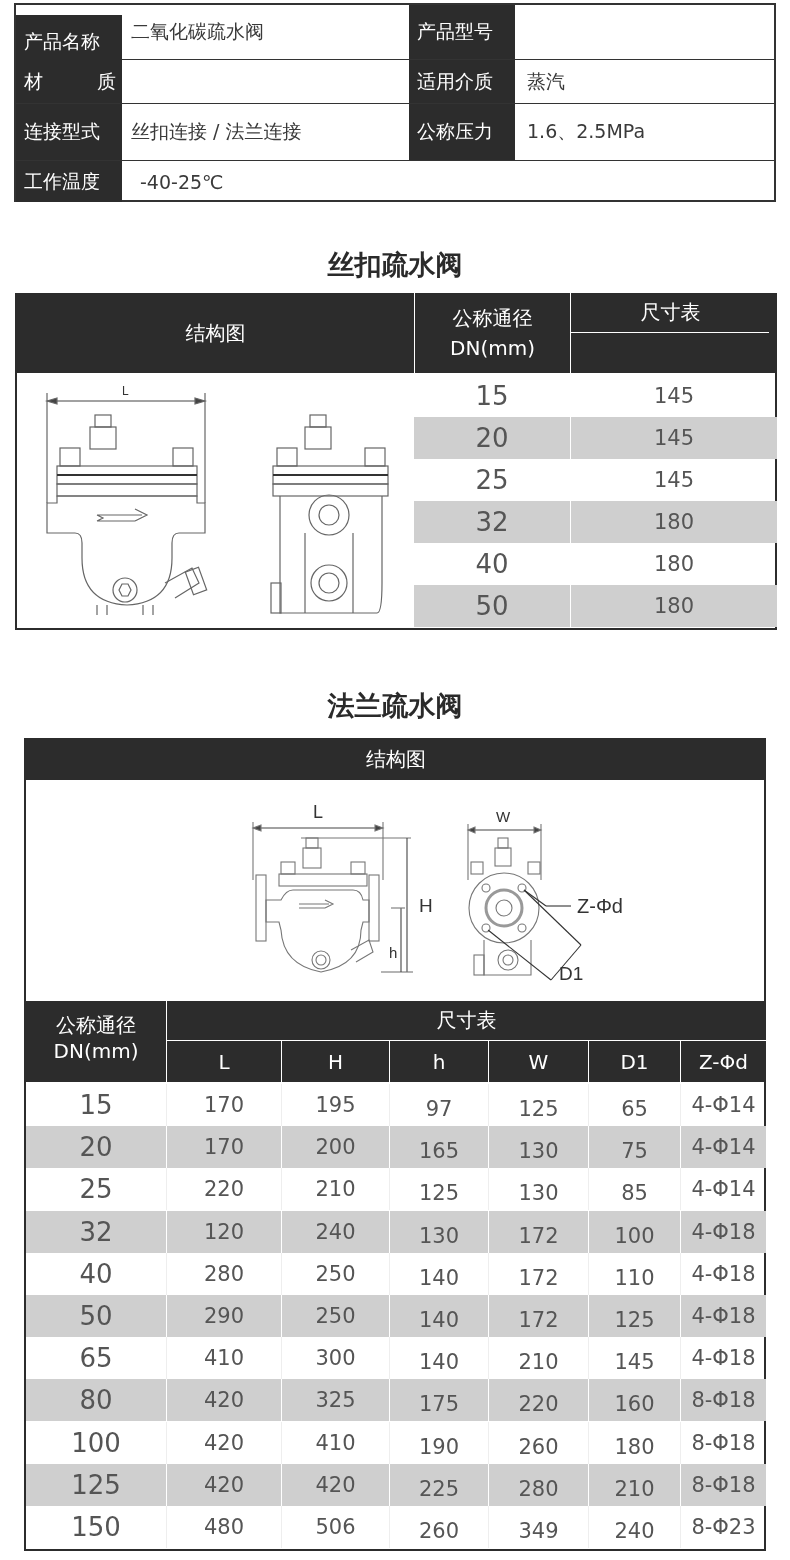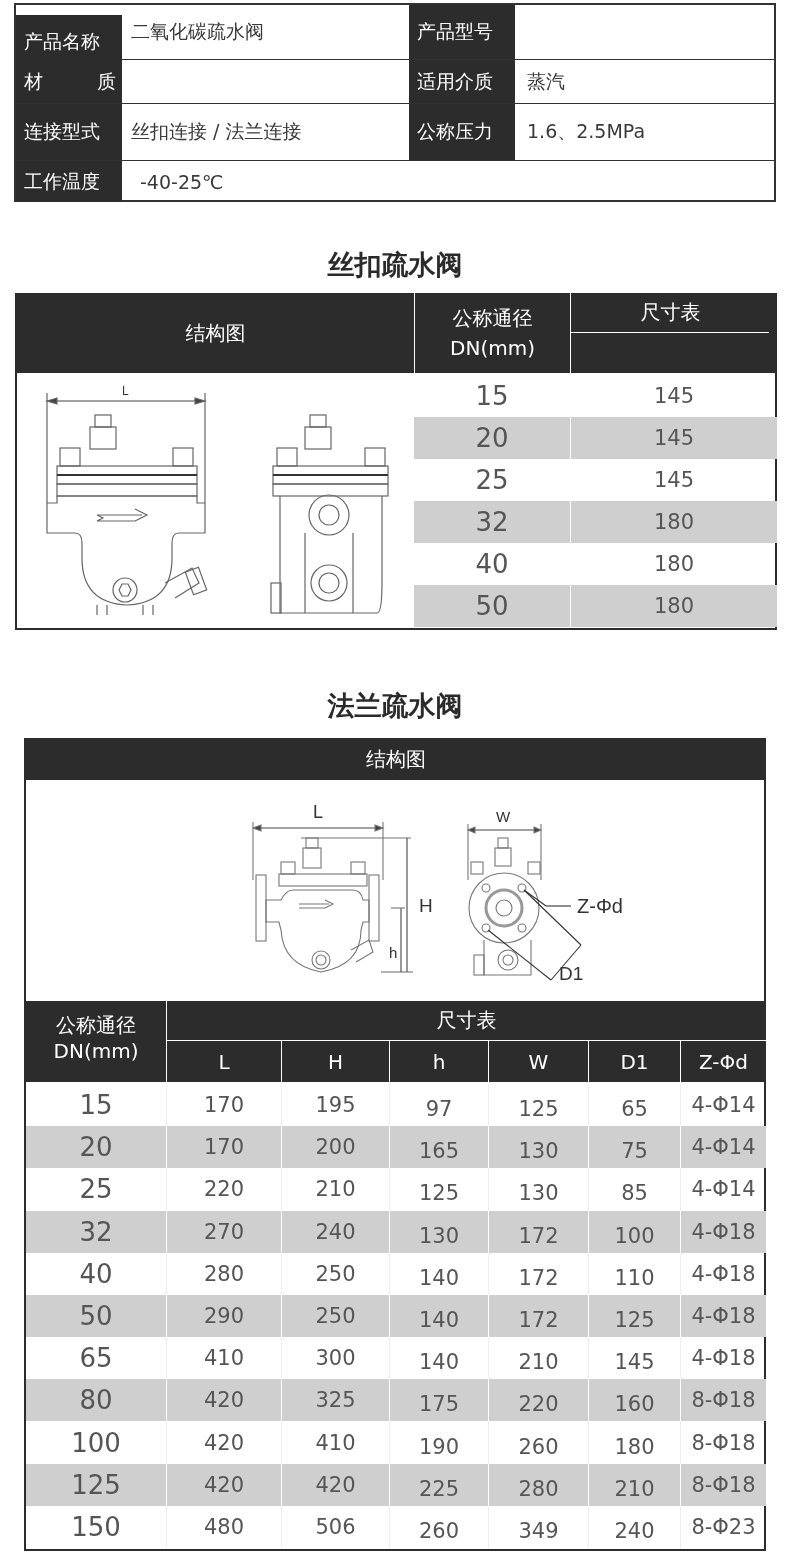--- a/index.html
+++ b/index.html
@@ -307,21 +307,21 @@
         <div class="c " style="left: 655px; width: 85px;">4-Φ14</div>
       </div>
       <div class="t2-row shade" style="top: 472.6px;">
         <div class="sep" style="left: 140px;"></div>
         <div class="sep" style="left: 255px;"></div>
         <div class="sep" style="left: 363px;"></div>
         <div class="sep" style="left: 462px;"></div>
         <div class="sep" style="left: 562px;"></div>
         <div class="sep" style="left: 654px;"></div>
         <div class="c dn" style="left: 0px; width: 140px;">32</div>
-        <div class="c " style="left: 141px; width: 114px;">270</div>
+        <div class="c " style="left: 141px; width: 114px;">120</div>
         <div class="c " style="left: 256px; width: 107px;">240</div>
         <div class="c low" style="left: 364px; width: 98px;">130</div>
         <div class="c low" style="left: 463px; width: 99px;">172</div>
         <div class="c low" style="left: 563px; width: 91px;">100</div>
         <div class="c " style="left: 655px; width: 85px;">4-Φ18</div>
       </div>
       <div class="t2-row" style="top: 514.8px;">
         <div class="sep" style="left: 140px; background: rgb(238, 238, 238);"></div>
         <div class="sep" style="left: 255px; background: rgb(238, 238, 238);"></div>
         <div class="sep" style="left: 363px; background: rgb(238, 238, 238);"></div>

